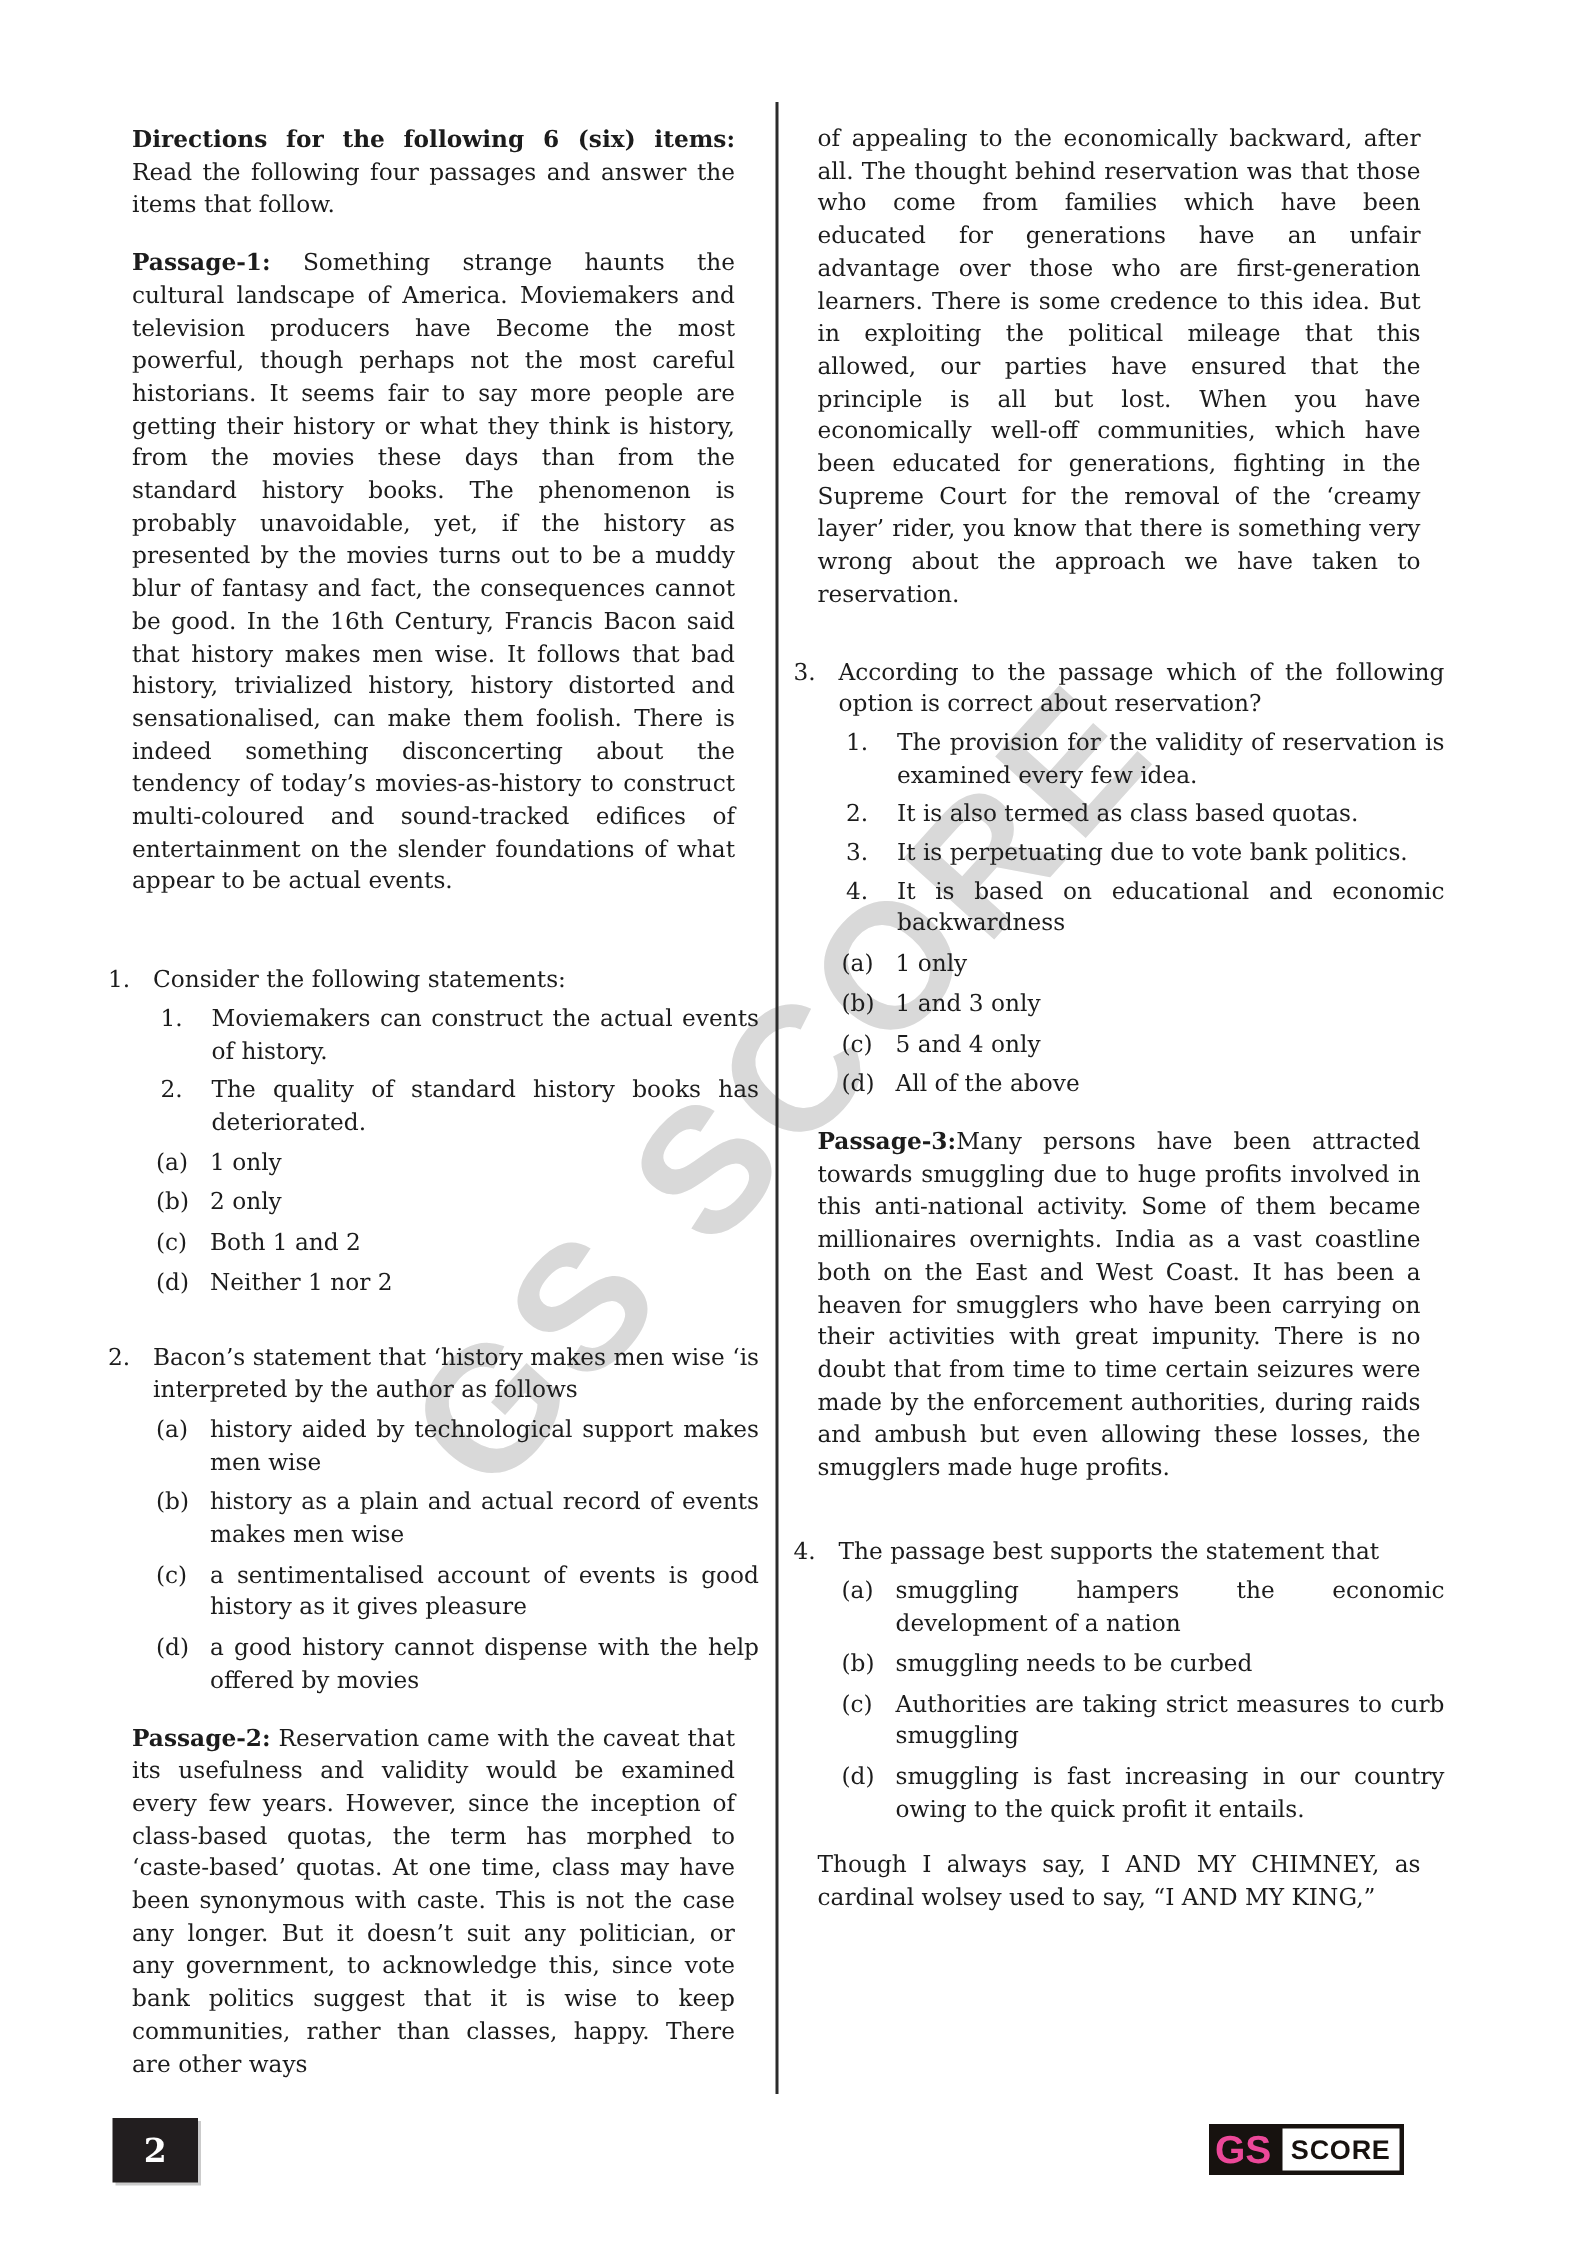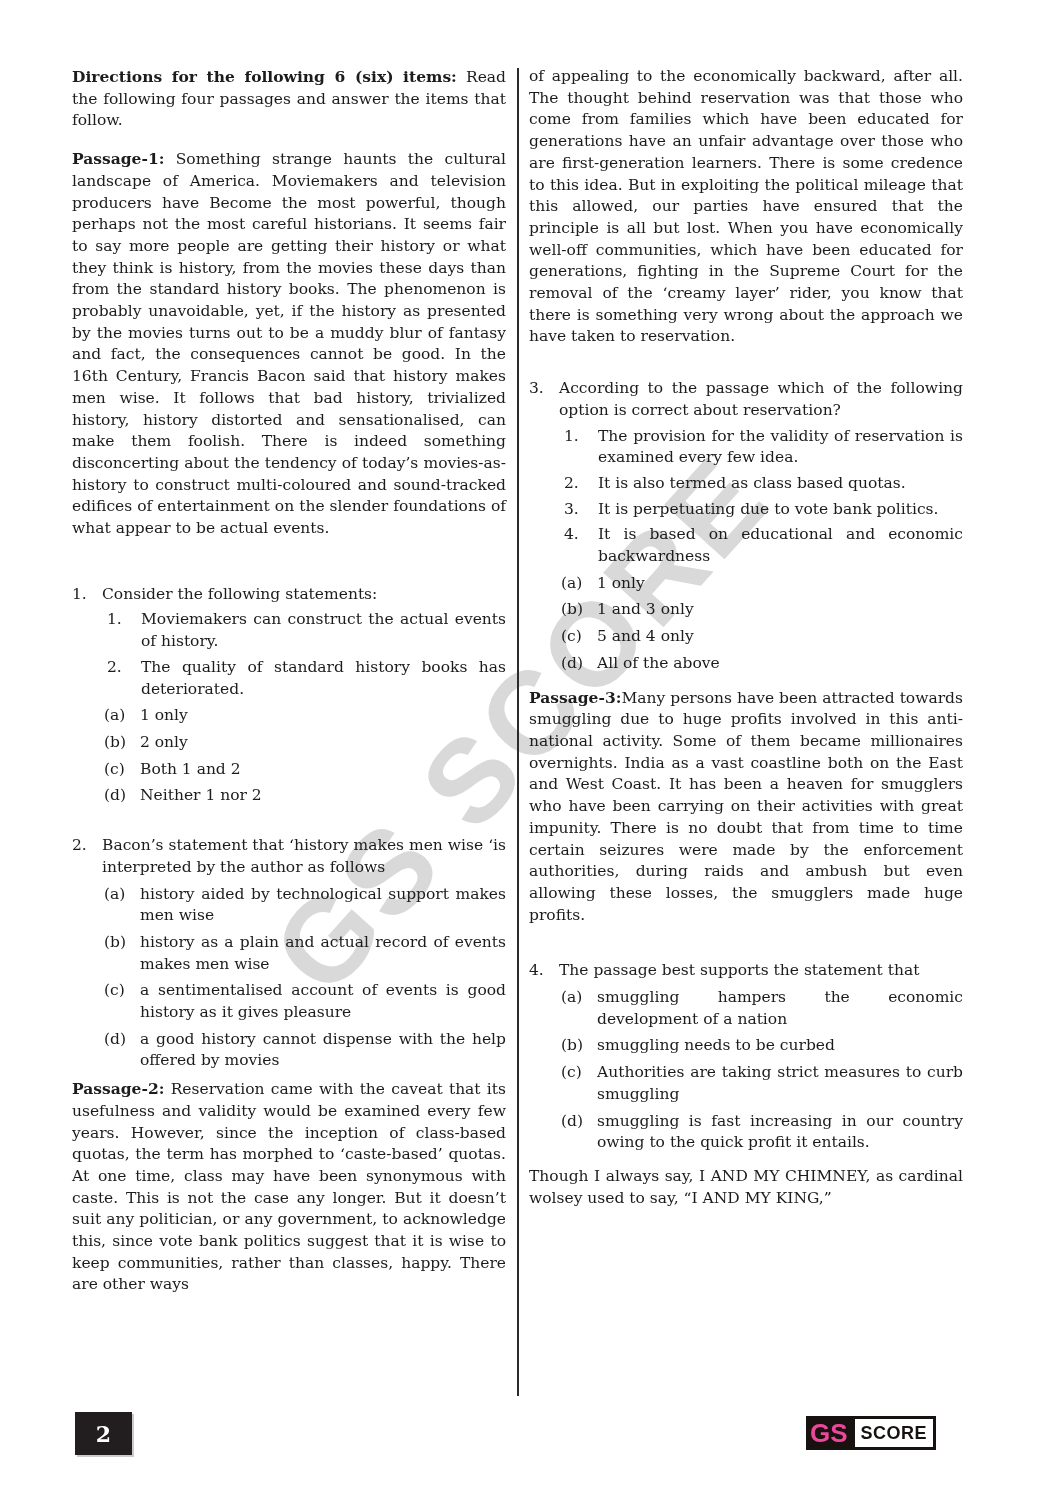--- a/index.html
+++ b/index.html
@@ -15,21 +15,21 @@
     position:absolute;left:521px;top:724px;
     transform:translate(-50%,-50%) rotate(-48deg);
     font-family:"Liberation Sans",sans-serif;
     font-weight:bold;font-size:118px;letter-spacing:6px;
     color:#d9d9d9;white-space:nowrap;z-index:0;
   }
   .col{position:absolute;top:66px;width:434px;z-index:1;font-size:15.5px;line-height:21.7px;}
   .col-left{left:72px;}
   .col-right{left:529px;}
   .divider{position:absolute;left:517px;top:68px;width:1.5px;height:1328px;background:#2b2b2b;z-index:1;}
-  .para{text-align:justify;margin:0;}
+  .para{text-align:justify;margin:16px;}
   .plabel{font-weight:bold;}
   .question{display:flex;}
   .qnum{width:30px;flex-shrink:0;}
   .qbody{flex:1;min-width:0;}
   .qstem{text-align:justify;margin-bottom:3px;}
   .stmt{display:flex;padding-left:5px;margin-top:4px;}
   .snum{width:34px;flex-shrink:0;}
   .stext{flex:1;text-align:justify;}
   .qsub{margin-top:7px;margin-bottom:7px;text-align:justify;}
   .opt{display:flex;padding-left:2px;margin-top:5px;}

